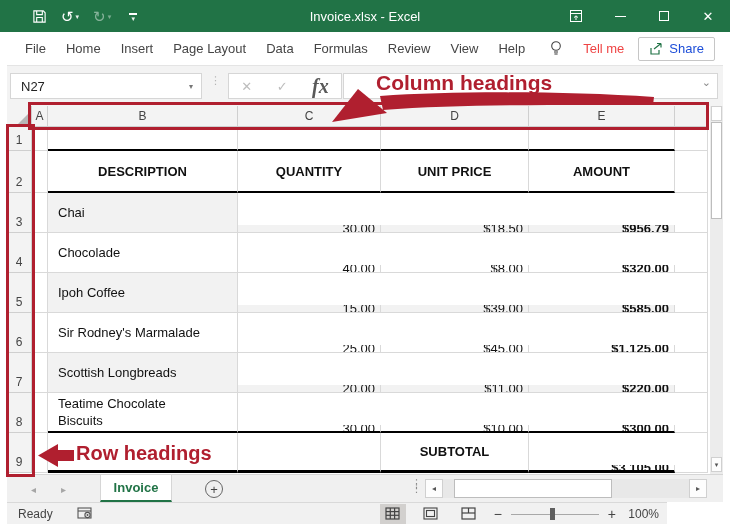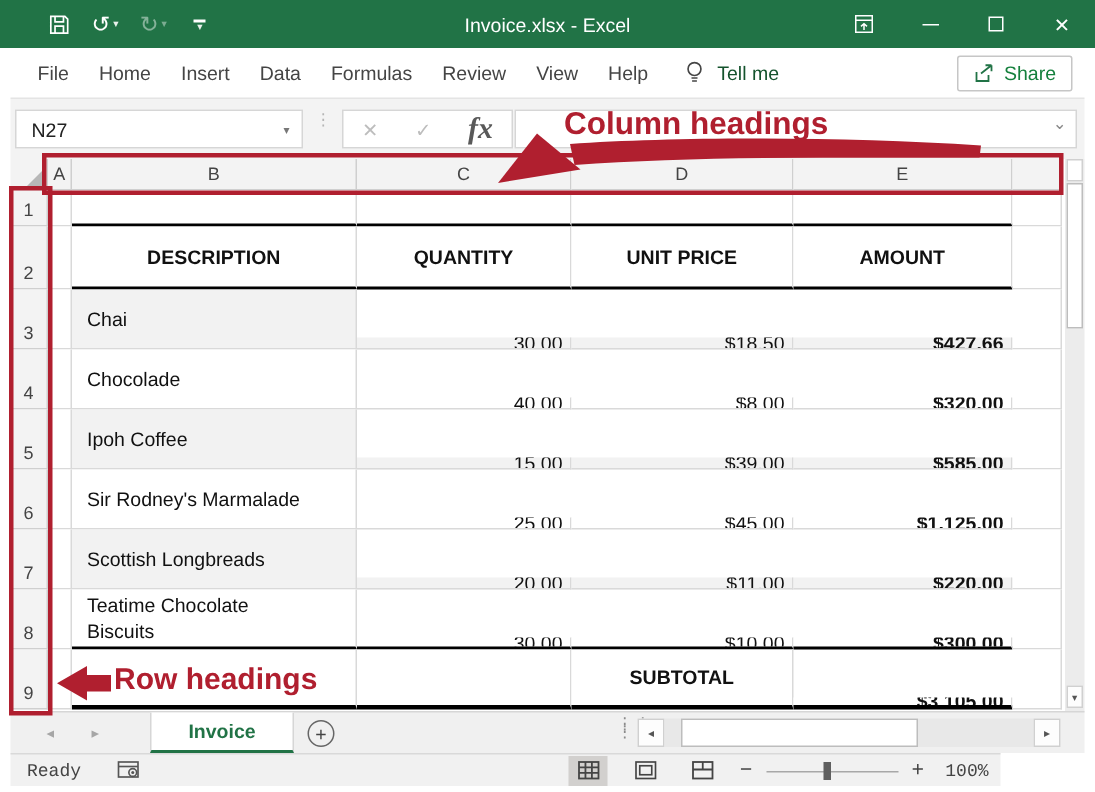--- a/index.html
+++ b/index.html
@@ -22,24 +22,24 @@
   .winctl{position:absolute;right:0;top:0;height:32px;display:flex;align-items:stretch;}
   .winctl .wbtn{width:44px;display:flex;align-items:center;justify-content:center;color:#fff;font-size:13px;}
   .maxbox{width:10px;height:10px;border:1px solid #fff;display:inline-block;}
   .minbar{width:11px;height:1px;background:#fff;display:inline-block;}
 
   
   .ribbon{position:absolute;left:7px;top:32px;width:716px;height:34px;background:#fff;
           display:flex;align-items:center;border-bottom:1px solid #e4e4e4;}
   .rtabs{display:flex;align-items:center;padding-left:8px;}
   .rtab{padding:0 10px;font-size:13px;color:#454545;height:34px;display:flex;align-items:center;cursor:default;}
-  .tellme{display:flex;align-items:center;gap:8px;margin-left:14px;color:#14532d;font-size:13px;}
+  .tellme{display:flex;align-items:center;gap:20px;margin-left:14px;color:#ef4444;font-size:13px;}
   .spacer{flex:1;}
   .share-btn{display:flex;align-items:center;gap:6px;border:1px solid #c6c6c6;border-radius:2px;
-             background:#fff;color:#15803d;font-size:13px;height:24px;padding:0 10px;margin-right:8px;}
+             background:#fff;color:#1d4ed8;font-size:13px;height:24px;padding:0 10px;margin-right:8px;}
 
   
   .frow{position:absolute;left:7px;top:66px;width:716px;height:40px;background:#f3f3f3;}
   .namebox{position:absolute;left:3px;top:7px;width:192px;height:26px;background:#fff;
            border:1px solid #d6d6d6;display:flex;align-items:center;font-size:13px;color:#222;
            padding-left:10px;}
   .namebox .dd{position:absolute;right:8px;color:#777;font-size:8px;}
   .fdots{position:absolute;left:203px;top:11px;color:#b5b5b5;font-size:11px;letter-spacing:0;line-height:6px;}
   .fxgroup{position:absolute;left:221px;top:7px;width:114px;height:26px;background:#fff;
            border:1px solid #d6d6d6;display:flex;align-items:center;justify-content:space-around;}
@@ -82,36 +82,36 @@
   .redbox-rows{position:absolute;left:6px;top:124px;width:29px;height:353px;border:3px solid #b01f2f;z-index:6;}
   .lbl-col{position:absolute;left:376px;top:71px;font-size:21px;font-weight:bold;color:#b01f2f;z-index:7;white-space:nowrap;}
   .lbl-row{position:absolute;left:76px;top:442px;font-size:20px;font-weight:bold;color:#b01f2f;z-index:7;white-space:nowrap;}
   .arrows{position:absolute;left:0;top:0;width:730px;height:528px;z-index:7;pointer-events:none;}
 
   
   .tabbar{position:absolute;left:7px;top:474px;width:716px;height:28px;background:#f0f0f0;
           border-top:1px solid #d6d6d6;}
   .nav{position:absolute;top:0;height:28px;display:flex;align-items:center;color:#a6a6a6;font-size:10px;}
   .nav-l{left:24px;} .nav-r{left:54px;}
-  .stab{position:absolute;left:93px;top:0;width:96px;height:27px;background:#fff;
+  .stab{position:absolute;left:93px;top:0;width:72px;height:27px;background:#fff;
         border-left:1px solid #d6d6d6;border-right:1px solid #d6d6d6;border-bottom:2px solid #217346;
         display:flex;align-items:center;justify-content:center;color:#217346;font-weight:bold;font-size:13px;}
   .addsheet{position:absolute;left:198px;top:5px;width:18px;height:18px;border:1px solid #666;border-radius:50%;
             display:flex;align-items:center;justify-content:center;color:#444;font-size:13px;line-height:1;}
   .splitdots{position:absolute;left:404px;top:6px;color:#8a8a8a;font-size:11px;letter-spacing:1px;line-height:5px;}
   .hs-left{position:absolute;left:418px;top:4px;width:18px;height:19px;background:#fdfdfd;border:1px solid #d0d0d0;
            display:flex;align-items:center;justify-content:center;color:#555;font-size:8px;}
   .hs-track{position:absolute;left:436px;top:4px;width:246px;height:19px;background:#e8e8e8;}
   .hs-thumb{position:absolute;left:447px;top:4px;width:158px;height:19px;background:#fff;border:1px solid #bdbdbd;}
   .hs-right{position:absolute;left:682px;top:4px;width:18px;height:19px;background:#fdfdfd;border:1px solid #d0d0d0;
             display:flex;align-items:center;justify-content:center;color:#555;font-size:8px;}
 
   
   .statusbar{position:absolute;left:7px;top:502px;width:660px;height:22px;background:#f1f1f1;
-             border-top:1px solid #d9d9d9;display:flex;align-items:center;font-size:12px;color:#444;font-family:Liberation Mono, monospace;}
+             border-top:1px solid #d9d9d9;display:flex;align-items:center;font-size:12px;color:#444;}
   .ready{margin-left:11px;}
   .macro{margin-left:24px;display:flex;align-items:center;}
   .sb-right{margin-left:auto;display:flex;align-items:center;gap:12px;margin-right:8px;}
   .viewbtn{width:26px;height:20px;display:flex;align-items:center;justify-content:center;}
   .viewbtn.active{background:#d2d0ce;}
   .zoomwrap{display:flex;align-items:center;gap:9px;}
   .zminus,.zplus{color:#444;font-size:14px;line-height:1;}
   .ztrack{position:relative;width:88px;height:14px;}
   .ztrack .line{position:absolute;left:0;right:0;top:7px;height:1px;background:#a8a8a8;}
   .ztrack .thumb{position:absolute;left:44%;top:1px;width:5px;height:12px;background:#5f5f5f;}
@@ -161,20 +161,21 @@
           <span>✕</span>
         </div>
     </div>
   </div>
 
   <div class="ribbon">
     <div class="rtabs">
         <div class="rtab">File</div>
         <div class="rtab">Home</div>
         <div class="rtab">Insert</div>
+        <div class="rtab">Page Layout</div>
         <div class="rtab">Data</div>
         <div class="rtab">Formulas</div>
         <div class="rtab">Review</div>
         <div class="rtab">View</div>
         <div class="rtab">Help</div>
       </div>
     <div class="tellme">
       <svg width="14" height="17" viewBox="0 0 14 17">
         <circle cx="7" cy="6" r="4.3" fill="none" stroke="#454545" stroke-width="1.1"></circle>
         <line x1="5" y1="12" x2="9" y2="12" stroke="#454545" stroke-width="1.1"></line>
@@ -262,21 +263,21 @@
         <div class="c band txtc">
           <span>Chai</span>
         </div>
         <div class="c band numc">
           <span>30.00</span>
         </div>
         <div class="c band numc">
           <span>$18.50</span>
         </div>
         <div class="c band numc amt">
-          <span>$427.66</span>
+          <span>$956.79</span>
         </div>
         <div class="c"></div>
         <div class="c rh">
           <span>4</span>
         </div>
         <div class="c"></div>
         <div class="c txtc">
           <span>Chocolade</span>
         </div>
         <div class="c numc">

